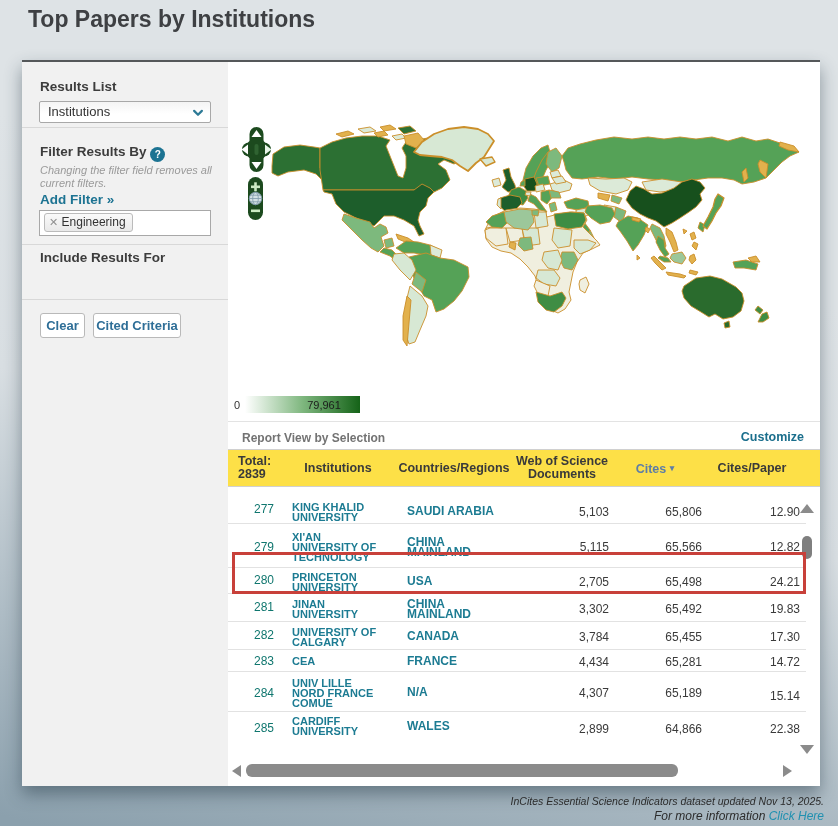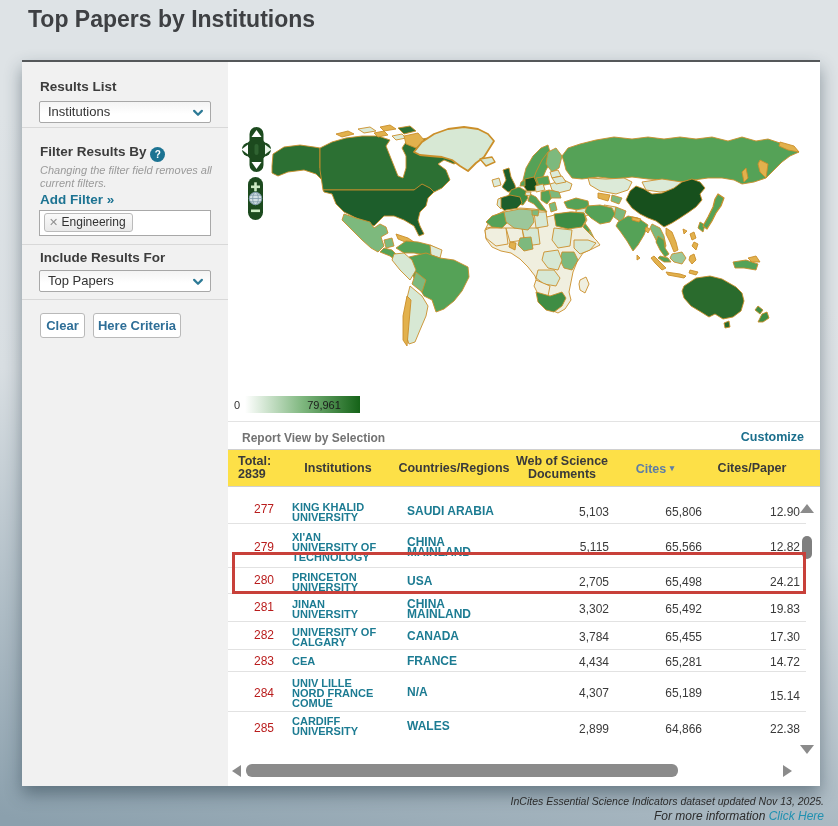--- a/index.html
+++ b/index.html
@@ -46,21 +46,21 @@
 #reporthead .t { position:absolute; left:14px; top:9px; font-size:12px; font-weight:bold; color:#737373; }
 #reporthead .r { position:absolute; right:16px; top:8px; font-size:12.5px; font-weight:bold; color:#1a6e8c; }
 #thead {
   position:absolute; left:0; top:387px; width:592px; height:38px;
   background:#fde047; border-top:1px solid #d0d0d0; border-bottom:1px solid #d0d0d0;
   font-size:12.5px; font-weight:bold; color:#3a3a3a;
 }
 #thead div { position:absolute; text-align:center; line-height:13px; }
 #tbody { position:absolute; left:0; top:425px; width:592px; }
 .row { position:relative; width:578px; border-bottom:1px solid #e2e2e2; }
-.rank { position:absolute; left:0; width:46px; text-align:right; font-size:12px; color:#b91c1c; }
+.rank { position:absolute; left:0; width:46px; text-align:right; font-size:12px; color:#0f766e; }
 .inst { position:absolute; left:64px; width:112px; font-size:11px; font-weight:bold; color:#1c7b92; line-height:10px; }
 .ctry { position:absolute; left:179px; width:110px; font-size:12px; font-weight:bold; color:#1c7b92; line-height:10px; }
 .n1 { position:absolute; left:280px; width:101px; text-align:right; font-size:12px; color:#3a3a3a; }
 .n2 { position:absolute; left:380px; width:94px; text-align:right; font-size:12px; color:#3a3a3a; }
 .n3 { position:absolute; left:480px; width:92px; text-align:right; font-size:12px; color:#3a3a3a; }
 #redbox {
   position:absolute; left:4px; top:490px; width:574px; height:42px;
   border:3px solid #c8403a; z-index:5;
 }
 #footer1, #footer2 {
@@ -87,25 +87,22 @@
         </svg></div>
     <div class="sblabel" style="position:absolute;left:18px;top:82px;">Filter Results By
       <span style="display:inline-block;width:15px;height:15px;border-radius:8px;background:#1c7392;color:#fff;font-size:10px;text-align:center;line-height:15px;vertical-align:-2px;">?</span>
     </div>
     <div style="position:absolute;left:18px;top:102px;width:172px;font-size:11px;font-style:italic;color:#9a9a9a;line-height:13px;">Changing the filter field removes all current filters.</div>
     <div style="position:absolute;left:18px;top:130px;font-size:13.5px;font-weight:bold;color:#1c7392;">Add Filter »</div>
     <div style="position:absolute;left:17px;top:148px;width:172px;height:26px;background:#fff;border:1px solid #a8a8a8;">
       <span style="display:inline-block;margin:2px 0 0 4px;border:1px solid #bbb;border-radius:3px;background:linear-gradient(#fafafa,#e9e9e9);padding:1px 6px 2px 4px;font-size:12px;color:#333;"><span style="color:#909090;font-size:11px;">✕</span> Engineering</span>
     </div>
     <div class="sblabel" style="position:absolute;left:18px;top:188px;">Include Results For</div>
-    <div class="sbselect" style="top:208px;">Top Papers<svg class="chev" viewBox="0 0 16 14">
-          <path d="M3.5 4.5 L8 9 L12.5 4.5" fill="none" stroke="#2d7a96" stroke-width="2.6" stroke-linecap="round" stroke-linejoin="round"></path>
-        </svg></div>
     <div class="sbbtn" style="left:18px;top:251px;width:45px;">Clear</div>
-    <div class="sbbtn" style="left:71px;top:251px;width:88px;">Here Criteria</div>
+    <div class="sbbtn" style="left:71px;top:251px;width:88px;">Cited Criteria</div>
   </div>
   <div id="main">
     <div id="mapbox" style="position:absolute;left:0;top:38px;width:592px;height:321px;">
       <svg width="592" height="321" viewBox="0 0 592 321">
 <rect width="592" height="321" fill="#ffffff"></rect>
 <path d="M44,66 L45,54 L56,47 L72,45 L86,47 L92,48 L92,68 L98,76 L104,82 L98,84 L88,74 L76,70 L60,72 L50,76 L44,73 Z" fill="#2c7033" stroke="#cb8f2a" stroke-width="0.9" stroke-linejoin="round"></path>
 <path d="M92,48 L104,42 L118,38 L134,36 L150,36 L162,40 L158,46 L162,56 L166,66 L170,76 L175,78 L178,68 L178,56 L174,48 L178,42 L188,40 L200,38 L212,40 L222,46 L230,52 L234,60 L226,64 L216,60 L210,64 L218,70 L222,80 L214,88 L206,92 L200,88 L194,92 L186,90 L95,90 L92,70 Z" fill="#2c7033" stroke="#cb8f2a" stroke-width="0.9" stroke-linejoin="round"></path>
 <path d="M108,34 L120,31 L126,34 L114,37 Z" fill="#e2b14d" stroke="#cb8f2a" stroke-width="0.9" stroke-linejoin="round"></path>
 <path d="M130,29 L142,27 L148,31 L136,33 Z" fill="#dcead8" stroke="#cb8f2a" stroke-width="0.9" stroke-linejoin="round"></path>
 <path d="M152,27 L162,25 L168,29 L156,31 Z" fill="#e2b14d" stroke="#cb8f2a" stroke-width="0.9" stroke-linejoin="round"></path>

